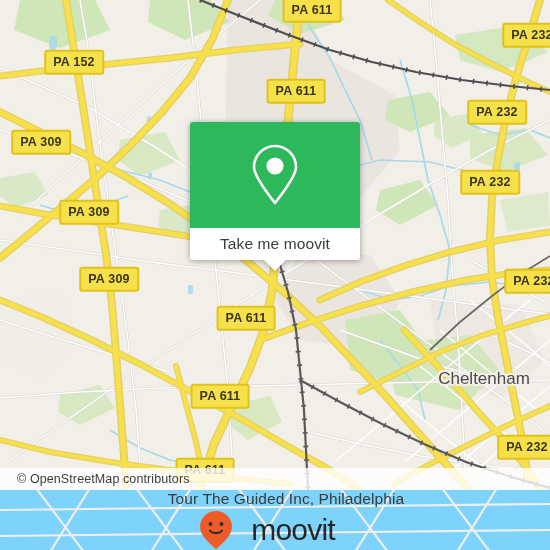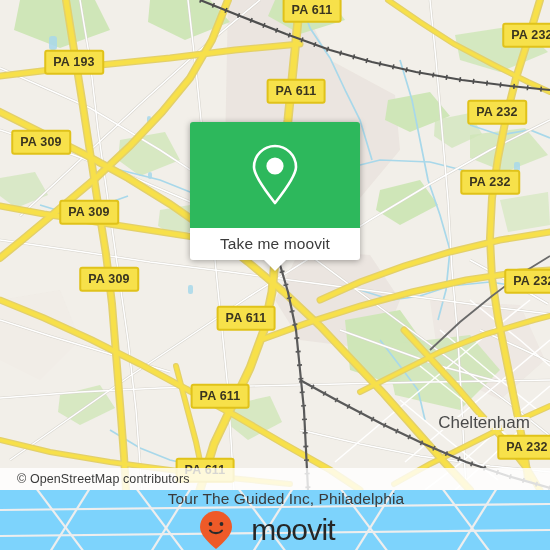--- a/index.html
+++ b/index.html
@@ -313,25 +313,25 @@
           <path d="M278,258 L288,292 L296,330 L300,370 L304,410 L306,450 L308,490" stroke="#5a5a5a" stroke-width="2.2" fill="none"></path>
           <path d="M278,258 L288,292 L296,330 L300,370 L304,410 L306,450 L308,490" stroke="#5a5a5a" stroke-width="5" fill="none" stroke-dasharray="1.6 12"></path>
           <path d="M300,380 L340,402 L382,424 L424,444 L466,462 L508,476 L550,488" stroke="#5a5a5a" stroke-width="2.2" fill="none"></path>
           <path d="M300,380 L340,402 L382,424 L424,444 L466,462 L508,476 L550,488" stroke="#5a5a5a" stroke-width="5" fill="none" stroke-dasharray="1.6 12"></path>
           <path d="M430,350 L460,322 L492,296 L524,272 L550,256" stroke="#6a6a6a" stroke-width="1.8" fill="none"></path>
         </g>
 
       </g>
     </svg>
 
-    <div class="city-label" style="left:484px; top:379px;margin-top:44px;">Cheltenham</div>
+    <div class="city-label" style="left:484px; top:379px;">Cheltenham</div>
 
     <div class="shield" style="left:312px; top:10px;">PA 611</div>
     <div class="shield" style="left:532px; top:35px;">PA 232</div>
-    <div class="shield" style="left:74px;  top:62px;">PA 193</div>
+    <div class="shield" style="left:74px;  top:62px;">PA 152</div>
     <div class="shield" style="left:296px; top:91px;">PA 611</div>
     <div class="shield" style="left:497px; top:112px;">PA 232</div>
     <div class="shield" style="left:41px;  top:142px;">PA 309</div>
     <div class="shield" style="left:490px; top:182px;">PA 232</div>
     <div class="shield" style="left:89px;  top:212px;">PA 309</div>
     <div class="shield" style="left:109px; top:279px;">PA 309</div>
     <div class="shield" style="left:534px; top:281px;">PA 232</div>
     <div class="shield" style="left:246px; top:318px;">PA 611</div>
     <div class="shield" style="left:220px; top:396px;">PA 611</div>
     <div class="shield" style="left:527px; top:447px;">PA 232</div>

